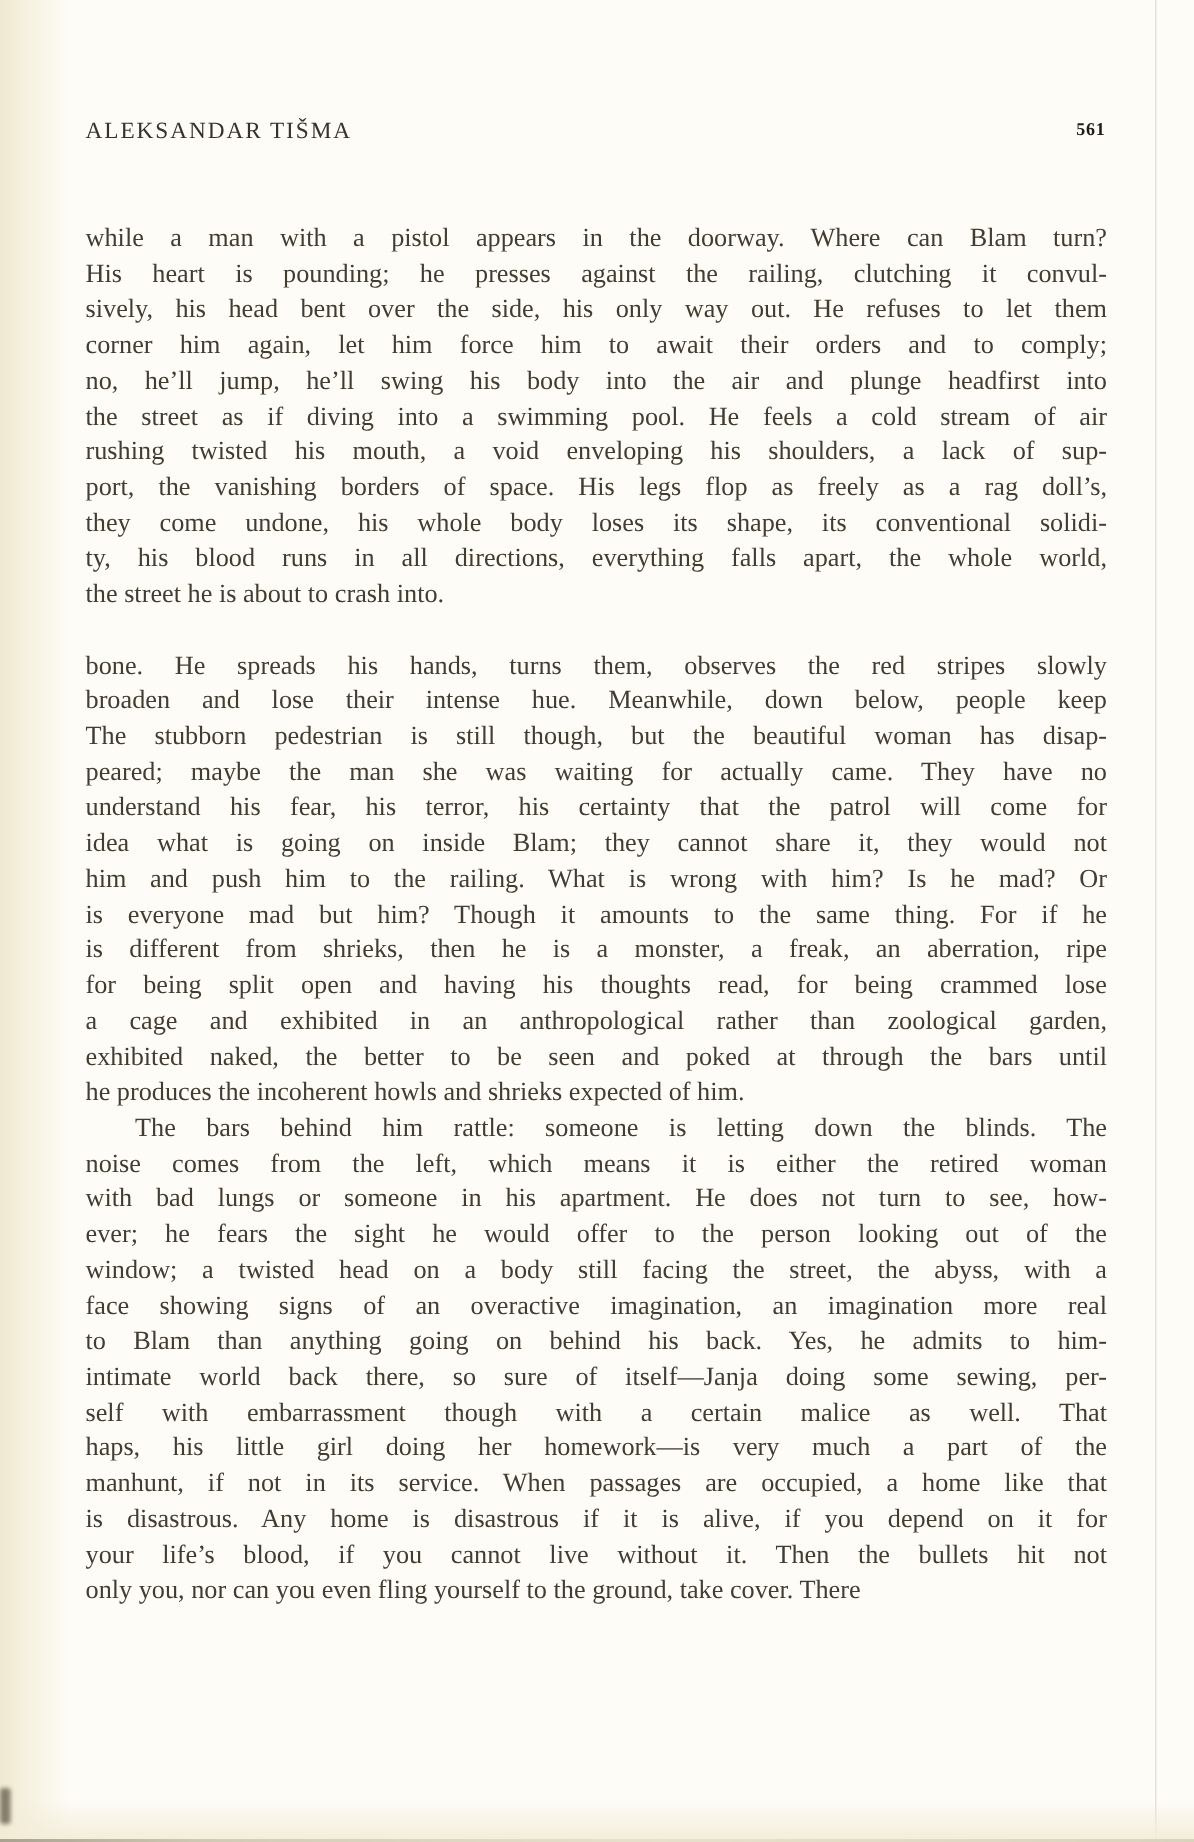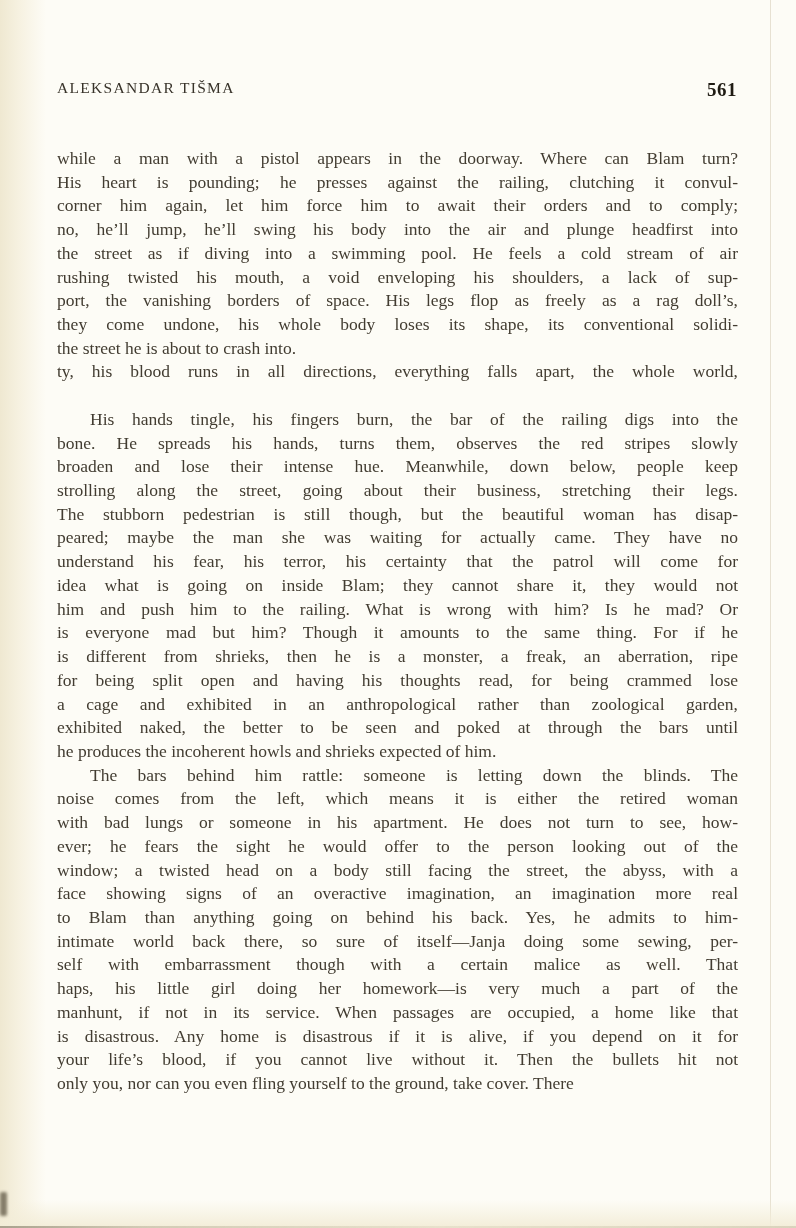--- a/index.html
+++ b/index.html
@@ -70,21 +70,21 @@
     justify-content: space-between;
     align-items: flex-start;
   }
   .author {
     font-size: 15.5px;
     letter-spacing: 1.3px;
     color: #38332a;
   }
   .pagenum {
     font-weight: bold;
-    font-size: 19px;
+    font-size: 12px;
     letter-spacing: 0.5px;
     color: #1f1b13;
   }
   
   .text-body {
     position: absolute;
     left: 57px;
     top: 147px;
     width: 681px;
     color: #423c31;
@@ -113,34 +113,33 @@
 
   <div class="header">
     <span class="author">ALEKSANDAR TIŠMA</span>
     <span class="pagenum">561</span>
   </div>
 
   <div class="text-body">
       <div class="para">
         <div class="line">while a man with a pistol appears in the doorway. Where can Blam turn?</div>
         <div class="line">His heart is pounding; he presses against the railing, clutching it convul-</div>
+        <div class="line">sively, his head bent over the side, his only way out. He refuses to let them</div>
         <div class="line">corner him again, let him force him to await their orders and to comply;</div>
         <div class="line">no, he’ll jump, he’ll swing his body into the air and plunge headfirst into</div>
         <div class="line">the street as if diving into a swimming pool. He feels a cold stream of air</div>
         <div class="line">rushing twisted his mouth, a void enveloping his shoulders, a lack of sup-</div>
         <div class="line">port, the vanishing borders of space. His legs flop as freely as a rag doll’s,</div>
         <div class="line">they come undone, his whole body loses its shape, its conventional solidi-</div>
+        <div class="line">ty, his blood runs in all directions, everything falls apart, the whole world,</div>
         <div class="line last">the street he is about to crash into.</div>
-        <div class="line">ty, his blood runs in all directions, everything falls apart, the whole world,</div>
       </div>
       <div class="para gap">
-        <div class="line first-indent">His hands tingle, his fingers burn, the bar of the railing digs into the</div>
         <div class="line">bone. He spreads his hands, turns them, observes the red stripes slowly</div>
         <div class="line">broaden and lose their intense hue. Meanwhile, down below, people keep</div>
-        <div class="line">strolling along the street, going about their business, stretching their legs.</div>
         <div class="line">The stubborn pedestrian is still though, but the beautiful woman has disap-</div>
         <div class="line">peared; maybe the man she was waiting for actually came. They have no</div>
         <div class="line">understand his fear, his terror, his certainty that the patrol will come for</div>
         <div class="line">idea what is going on inside Blam; they cannot share it, they would not</div>
         <div class="line">him and push him to the railing. What is wrong with him? Is he mad? Or</div>
         <div class="line">is everyone mad but him? Though it amounts to the same thing. For if he</div>
         <div class="line">is different from shrieks, then he is a monster, a freak, an aberration, ripe</div>
         <div class="line">for being split open and having his thoughts read, for being crammed lose</div>
         <div class="line">a cage and exhibited in an anthropological rather than zoological garden,</div>
         <div class="line">exhibited naked, the better to be seen and poked at through the bars until</div>

